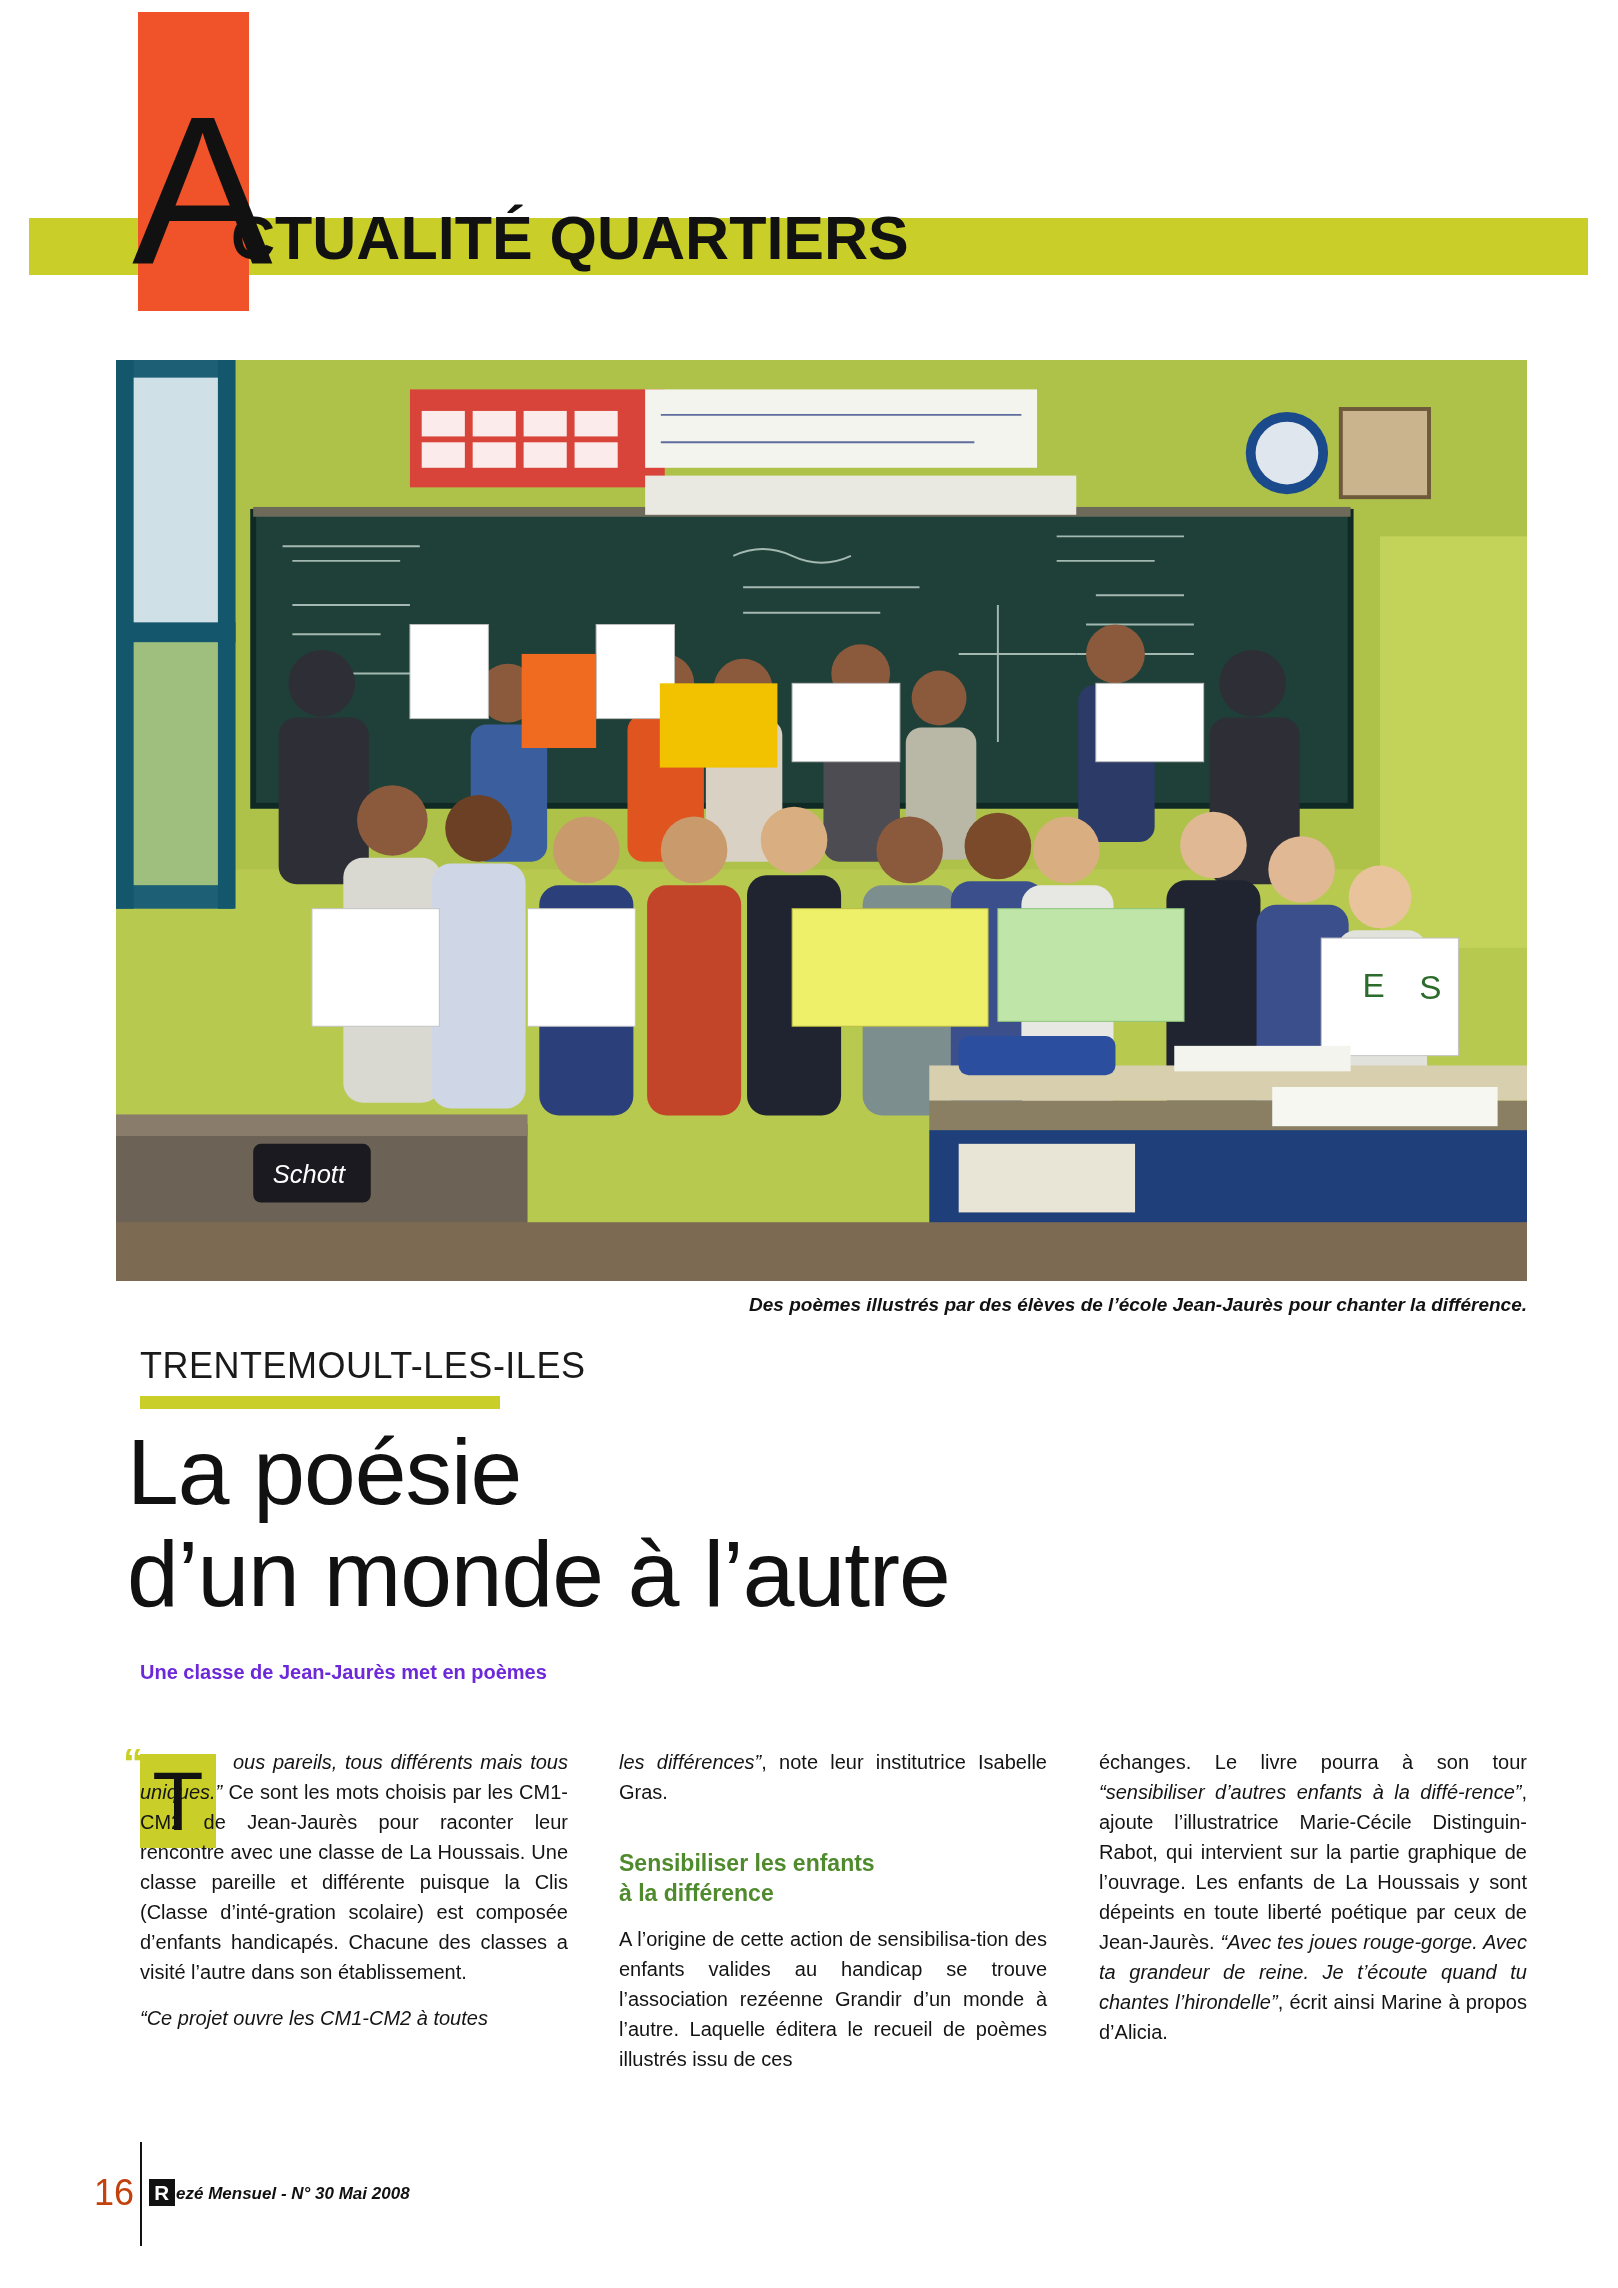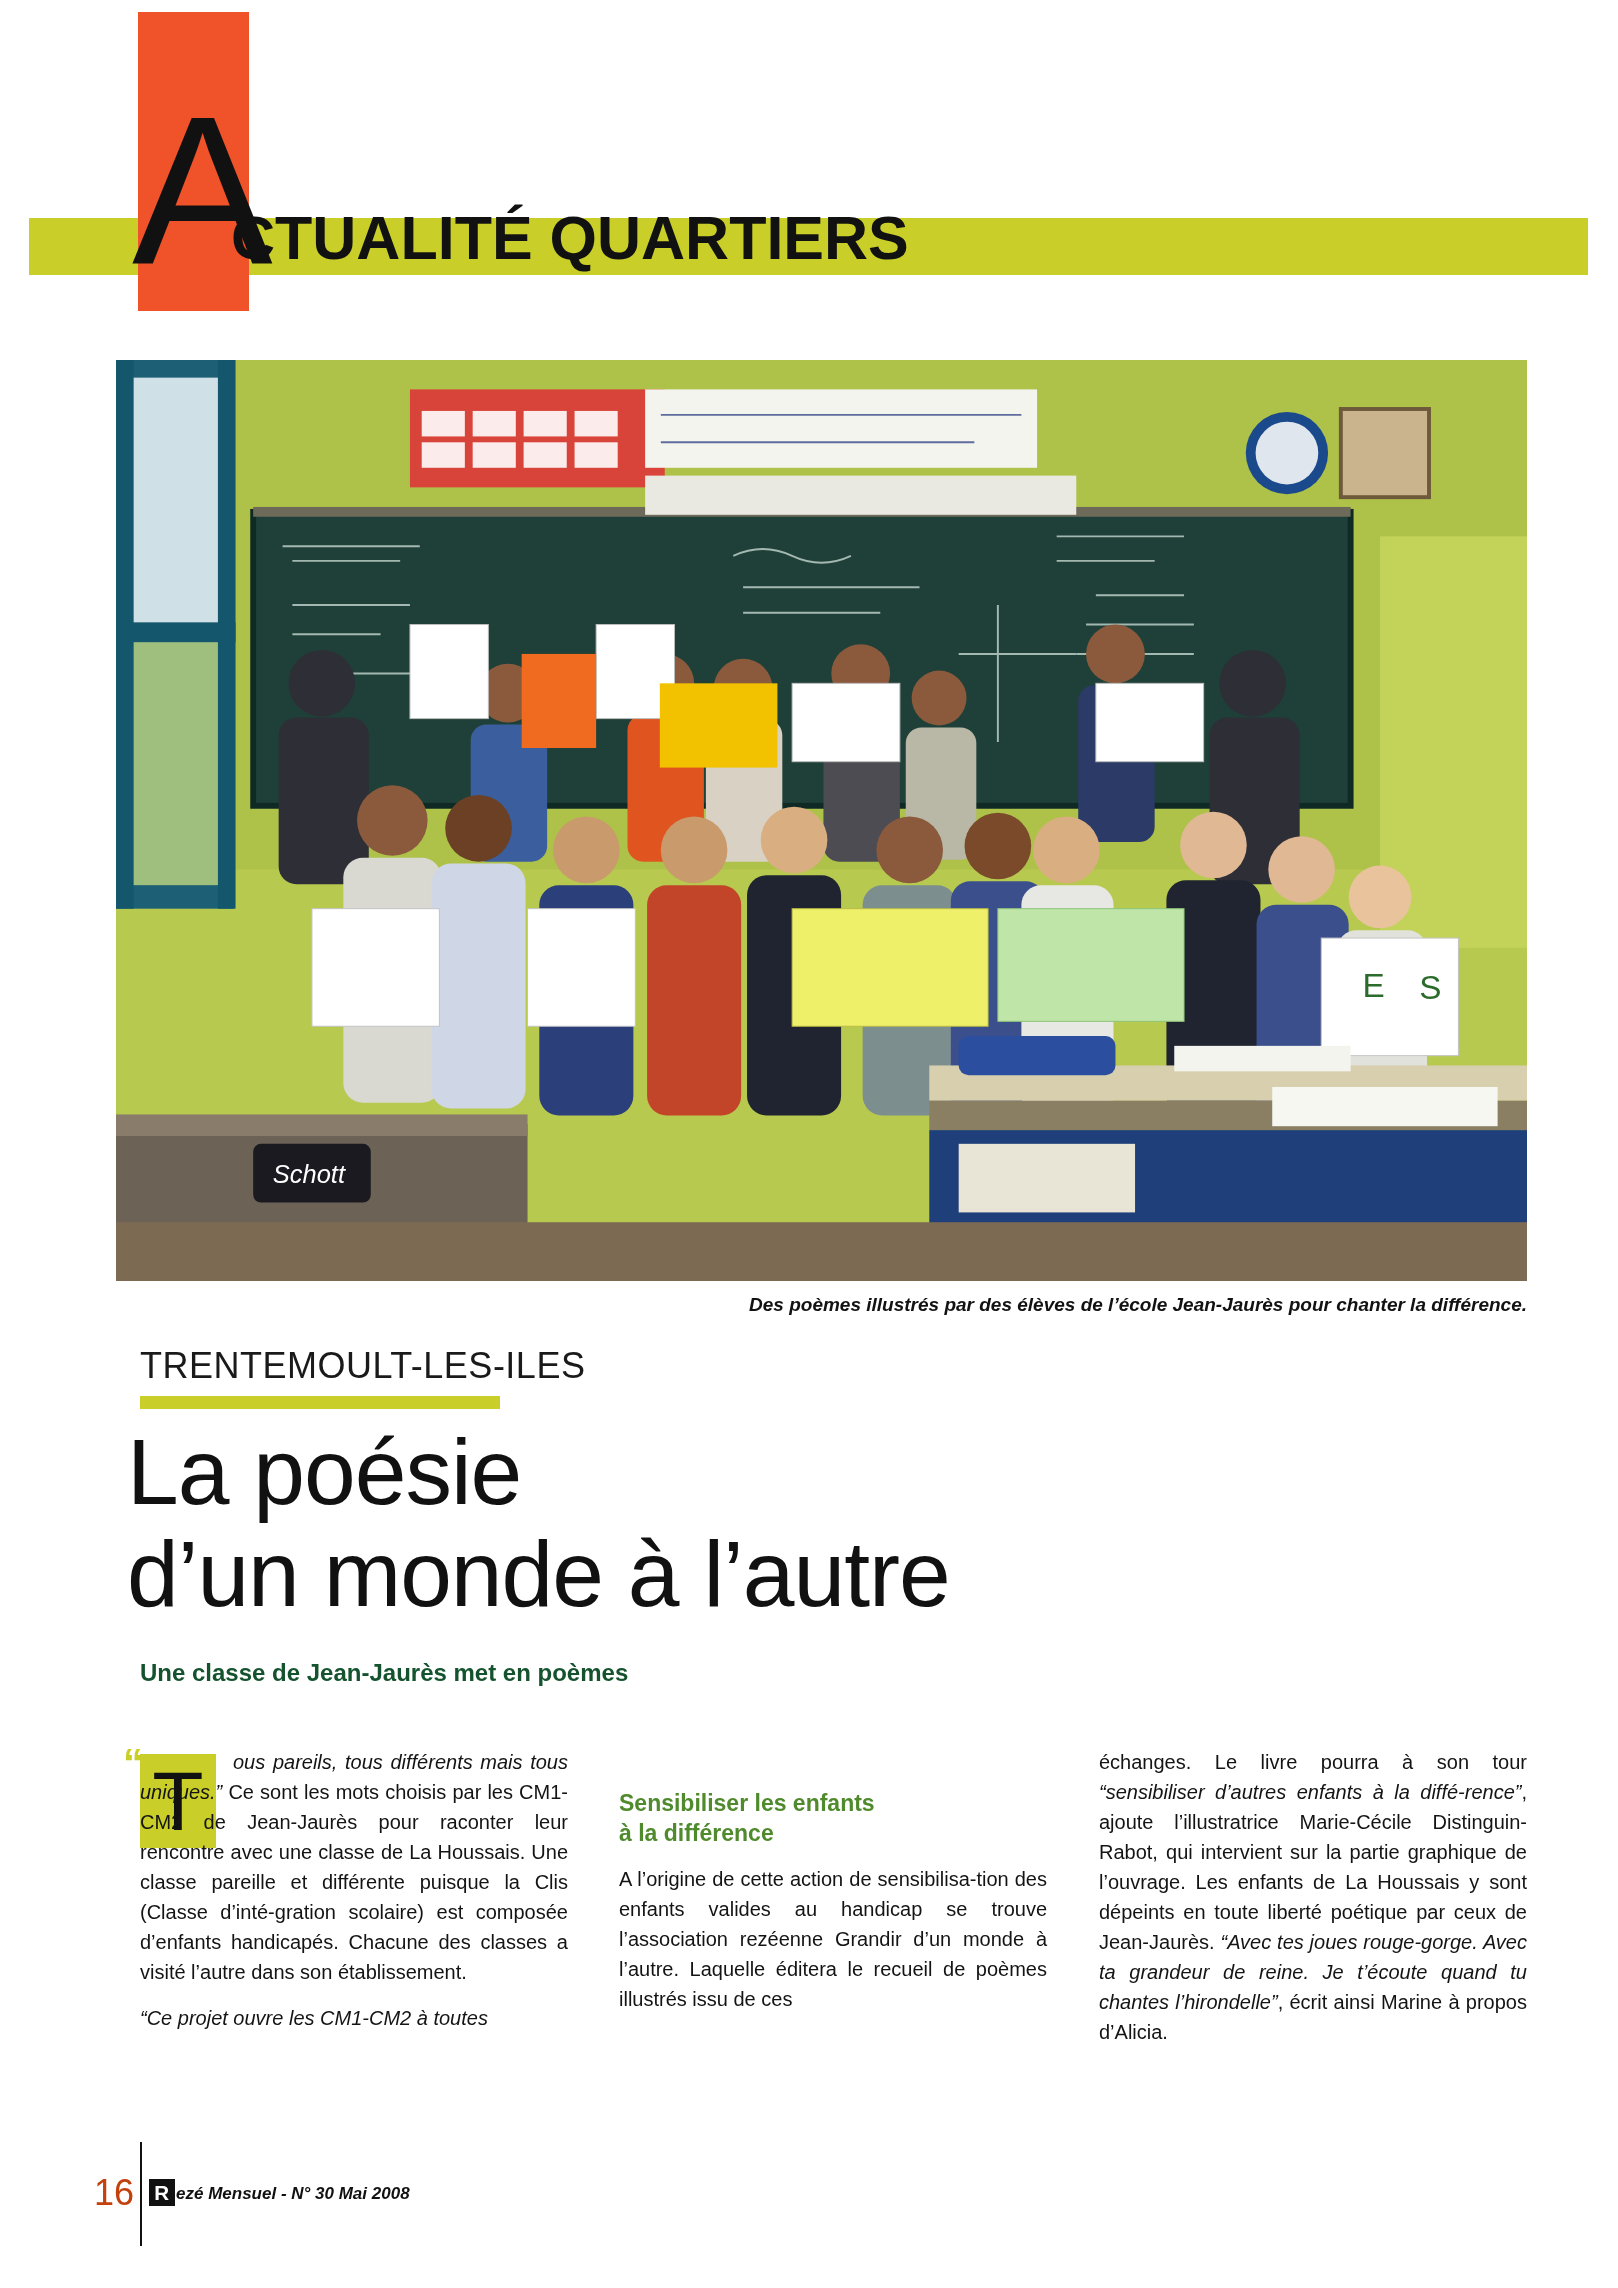--- a/index.html
+++ b/index.html
@@ -110,24 +110,24 @@
     color: #111111;
     letter-spacing: -1px;
   }
   .headline .l2 { display: block; }
 
   .standfirst {
     position: absolute;
     left: 140px;
     top: 1656px;
     width: 1078px;
-    font-size: 24px;
+    font-size: 20px;
     line-height: 33px;
     font-weight: 700;
-    color: #14532d;
+    color: #6d28d9;
   }
 
   
   .col {
     position: absolute;
     top: 1747px;
     width: 428px;
     font-size: 20px;
     line-height: 30px;
     text-align: justify;
@@ -370,20 +370,23 @@
 <div class="dropcap">T</div>
 
 <div class="col" id="col1">
   <p class="first-par">
     <em class="it">ous pareils, tous différents mais tous uniques.”</em><span> Ce sont les mots choisis par les CM1-CM2 de Jean-Jaurès pour raconter leur rencontre avec une classe de La Houssais. Une classe pareille et différente puisque la Clis (Classe d’inté-gration scolaire) est composée d’enfants handicapés. Chacune des classes a visité l’autre dans son établissement.</span>
   </p>
   <p><em class="it">“Ce projet ouvre les CM1-CM2 à toutes</em></p>
 </div>
 
 <div class="col" id="col2">
+  <p>
+    <em class="it">les différences”</em><span>, note leur institutrice Isabelle Gras.</span>
+  </p>
   <div style="height:41px"></div>
   <p class="subhead">
     <span>Sensibiliser les enfants</span><br>
     <span>à la différence</span>
   </p>
   <p>A l’origine de cette action de sensibilisa-tion des enfants valides au handicap se trouve l’association rezéenne Grandir d’un monde à l’autre. Laquelle éditera le recueil de poèmes illustrés issu de ces</p>
 </div>
 
 <div class="col" id="col3">
   <p>

